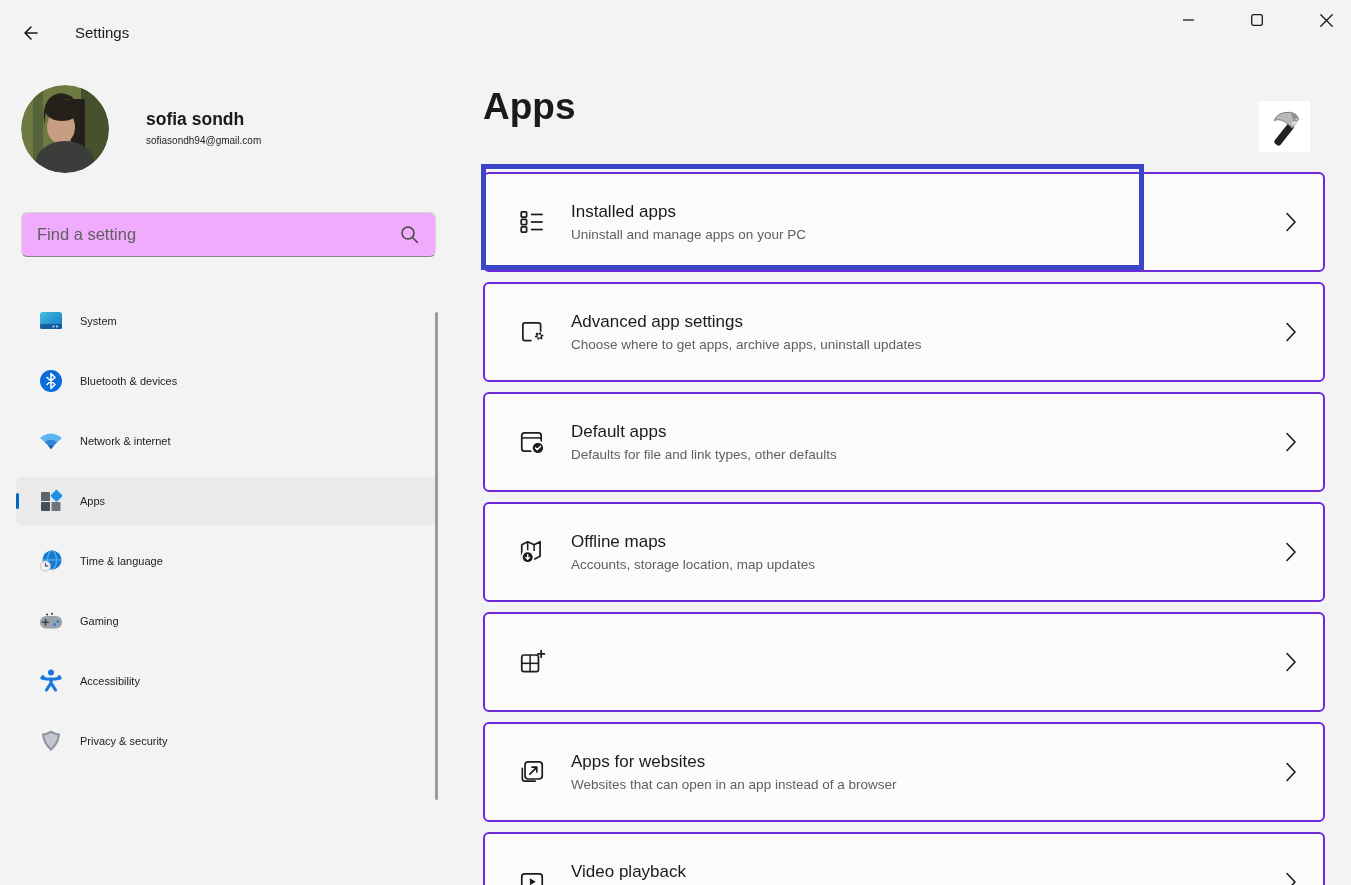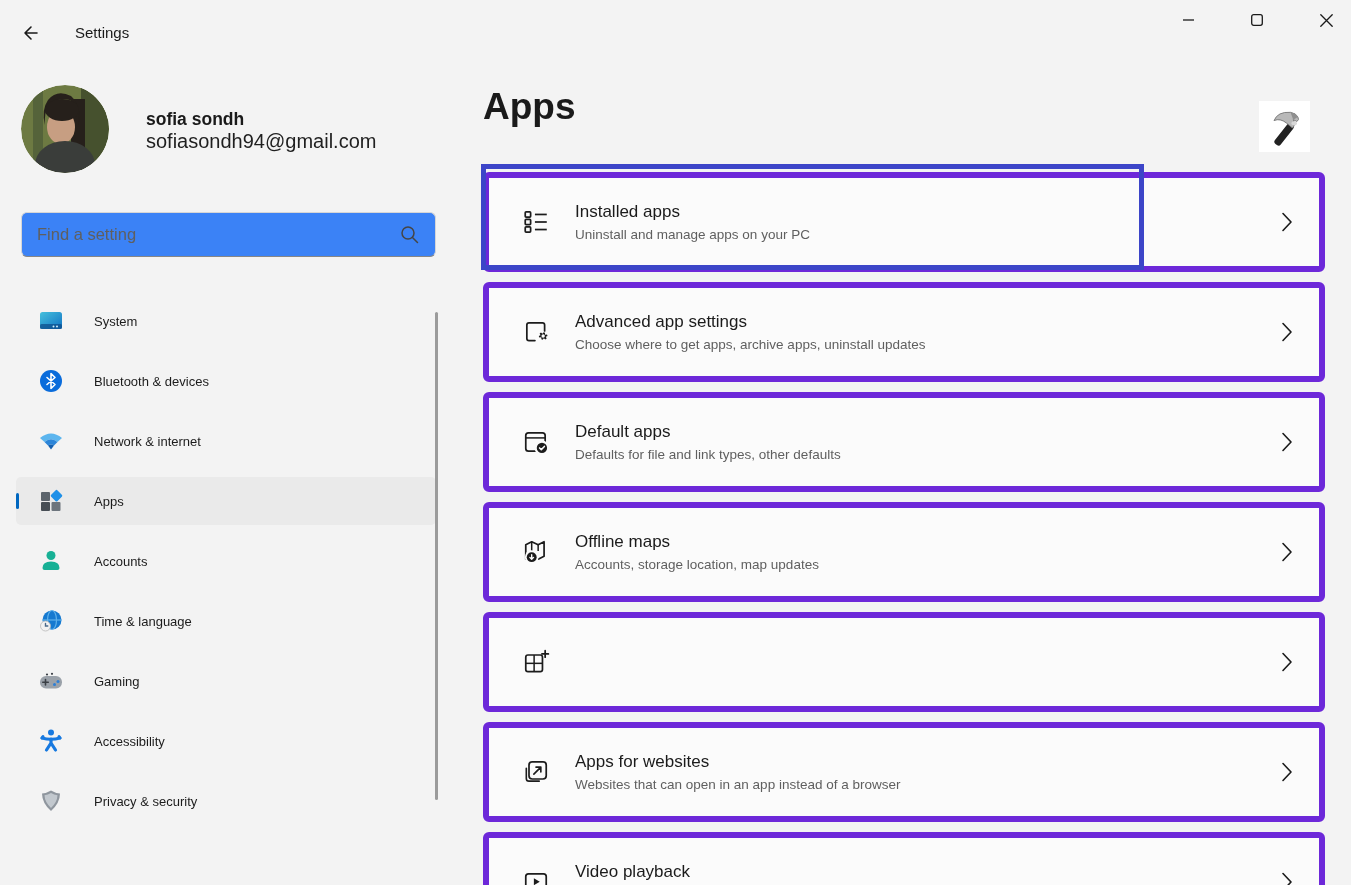--- a/index.html
+++ b/index.html
@@ -16,38 +16,38 @@
   .win-btn{position:absolute;top:0;width:46px;height:40px;display:flex;align-items:center;justify-content:center;}
   .win-btn.min{left:1165px;}
   .win-btn.max{left:1234px;}
   .win-btn.close{left:1303px;}
   
   .sidebar{position:absolute;left:0;top:48px;width:460px;height:837px;}
   .profile{position:absolute;left:21px;top:37px;width:400px;height:88px;display:flex;align-items:center;cursor:pointer;}
   .avatar{width:88px;height:88px;border-radius:50%;overflow:hidden;flex:0 0 88px;}
   .profile-text{margin-left:37px;}
   .profile-name{font-size:17.5px;font-weight:bold;color:#1a1a1a;line-height:24px;}
-  .profile-email{font-size:20px;color:#1f1f1f;line-height:20px;}
-  .searchbox{position:absolute;left:21px;top:164px;width:415px;height:45px;background:#3b82f6;border:1px solid #d6d6d6;border-bottom-color:#868686;border-radius:6px;box-sizing:border-box;display:flex;align-items:center;}
+  .profile-email{font-size:10px;color:#1f1f1f;line-height:20px;}
+  .searchbox{position:absolute;left:21px;top:164px;width:415px;height:45px;background:#f0abfc;border:1px solid #d6d6d6;border-bottom-color:#868686;border-radius:6px;box-sizing:border-box;display:flex;align-items:center;}
   .searchbox input{flex:1;border:none;outline:none;background:transparent;font-family:inherit;font-size:16.5px;color:#3a3a3a;padding:0 0 0 15px;}
   .searchbox input::placeholder{color:#5f5f5f;opacity:1;}
   .search-glyph{width:22px;height:22px;margin-right:14px;flex:0 0 22px;}
   .nav{position:absolute;left:16px;top:249px;width:420px;}
   .nav-item{position:relative;height:48px;margin-bottom:12px;border-radius:5px;display:flex;align-items:center;padding-left:22px;box-sizing:border-box;cursor:pointer;}
   .nav-item.selected{background:#eaeaea;}
   .nav-accent{position:absolute;left:0;top:16px;width:3px;height:16px;border-radius:2px;background:#0067c0;}
   .nav-icon{width:26px;height:26px;flex:0 0 26px;display:flex;align-items:center;justify-content:center;}
-  .nav-label{margin-left:30px;font-size:13px;color:#1c1c1c;}
+  .nav-label{margin-left:16px;font-size:11px;color:#1c1c1c;}
   .side-scrollbar{position:absolute;left:435px;top:264px;width:3px;height:488px;border-radius:2px;background:#9b9b9b;cursor:pointer;}
   
   .main{position:absolute;left:483px;top:0;width:842px;height:885px;}
   .page-title{position:absolute;left:0;top:84px;font-size:37px;font-weight:600;color:#1a1a1a;line-height:46px;margin:0;}
   .hammer-box{position:absolute;left:776px;top:101px;width:51px;height:51px;background:#ffffff;display:flex;align-items:center;justify-content:center;}
   .cards{position:absolute;left:0;top:172px;width:842px;}
-  .card{position:relative;height:100px;margin-bottom:10px;background:#fbfbfb;border:6px solid #6d28d9;border-radius:6px;box-sizing:border-box;display:flex;align-items:center;padding-left:32px;cursor:pointer;}
+  .card{position:relative;height:100px;margin-bottom:10px;background:#fbfbfb;border:2px solid #6d28d9;border-radius:6px;box-sizing:border-box;display:flex;align-items:center;padding-left:32px;cursor:pointer;}
   .card-icon{width:30px;height:30px;flex:0 0 30px;display:flex;align-items:center;justify-content:center;}
   .card-text{margin-left:24px;}
   .card-title{font-size:17px;color:#1b1b1b;line-height:23px;}
   .card-subtitle{font-size:13.5px;color:#5f5f5f;line-height:20px;min-height:20px;margin-top:2px;}
   .chevron{position:absolute;right:26px;top:50%;margin-top:-10px;width:12px;height:20px;}
   .highlight-box{position:absolute;left:-2px;top:164px;width:663px;height:106px;border:5px solid #3c45c8;box-sizing:border-box;pointer-events:none;z-index:3;}
   svg{display:block;}
 </style>
 </head>
 <body>
@@ -172,29 +172,20 @@
           <svg width="26" height="26" viewBox="0 0 26 26">
             <rect x="3" y="4" width="9" height="9" rx="1" fill="#5c646c"></rect>
             <rect x="3" y="14" width="9" height="9" rx="1" fill="#474e55"></rect>
             <rect x="13.5" y="14" width="9" height="9" rx="1" fill="#6d757d"></rect>
             <rect x="14" y="3.2" width="9" height="9" rx="1.5" fill="#1e90e8" transform="rotate(45 18.5 7.7)"></rect>
           </svg>
         </span>
         <span class="nav-label">Apps</span>
       </div>
 
-      <div class="nav-item">
-        <span class="nav-icon">
-          <svg width="26" height="26" viewBox="0 0 26 26">
-            <circle cx="13" cy="7.5" r="4.5" fill="#17b095"></circle>
-            <path d="M4.5 20 Q4.5 13.5 13 13.5 Q21.5 13.5 21.5 20 Q21.5 22 19.5 22 H6.5 Q4.5 22 4.5 20 Z" fill="#17b095"></path>
-          </svg>
-        </span>
-        <span class="nav-label">Accounts</span>
-      </div>
 
       <div class="nav-item">
         <span class="nav-icon">
           <svg width="26" height="26" viewBox="0 0 26 26">
             <circle cx="14" cy="12" r="9.5" fill="#1579d0"></circle>
             <ellipse cx="14" cy="12" rx="4.5" ry="9.5" fill="none" stroke="#5fb1ea" stroke-width="1.2"></ellipse>
             <line x1="4.5" y1="12" x2="23.5" y2="12" stroke="#5fb1ea" stroke-width="1.2"></line>
             <circle cx="7.5" cy="18" r="5" fill="#f2f2f2" stroke="#b9b9b9" stroke-width="0.8"></circle>
             <path d="M7.5 15.5 V18 H9.8" fill="none" stroke="#4a6a8a" stroke-width="1.4" stroke-linecap="round"></path>
           </svg>

